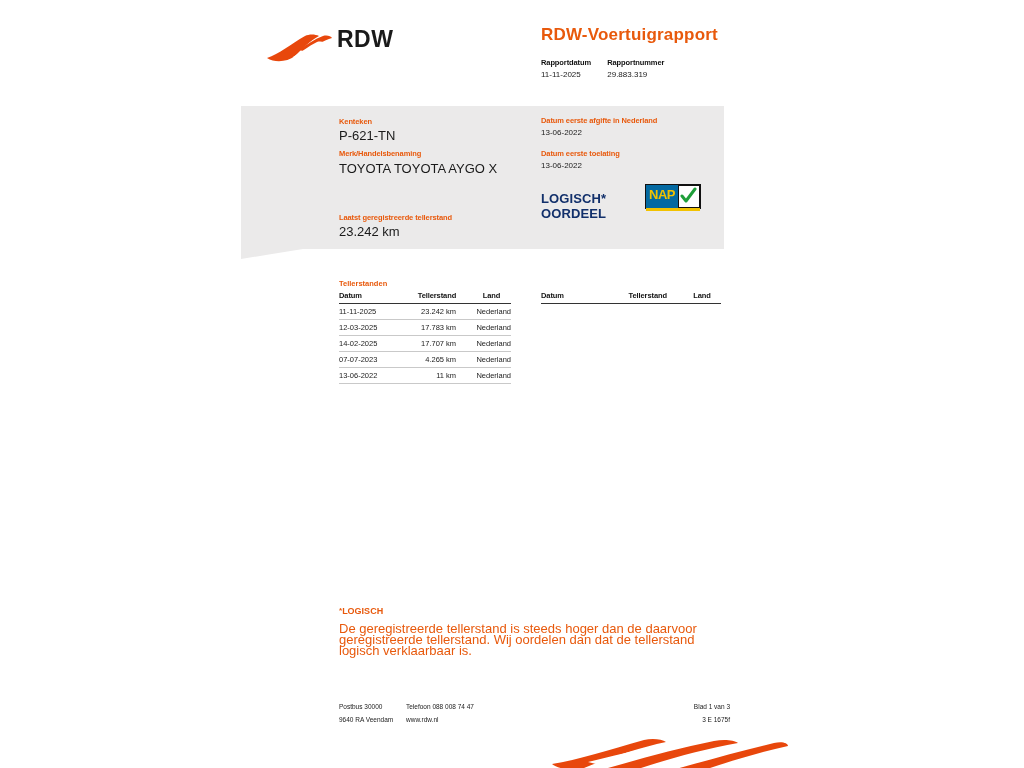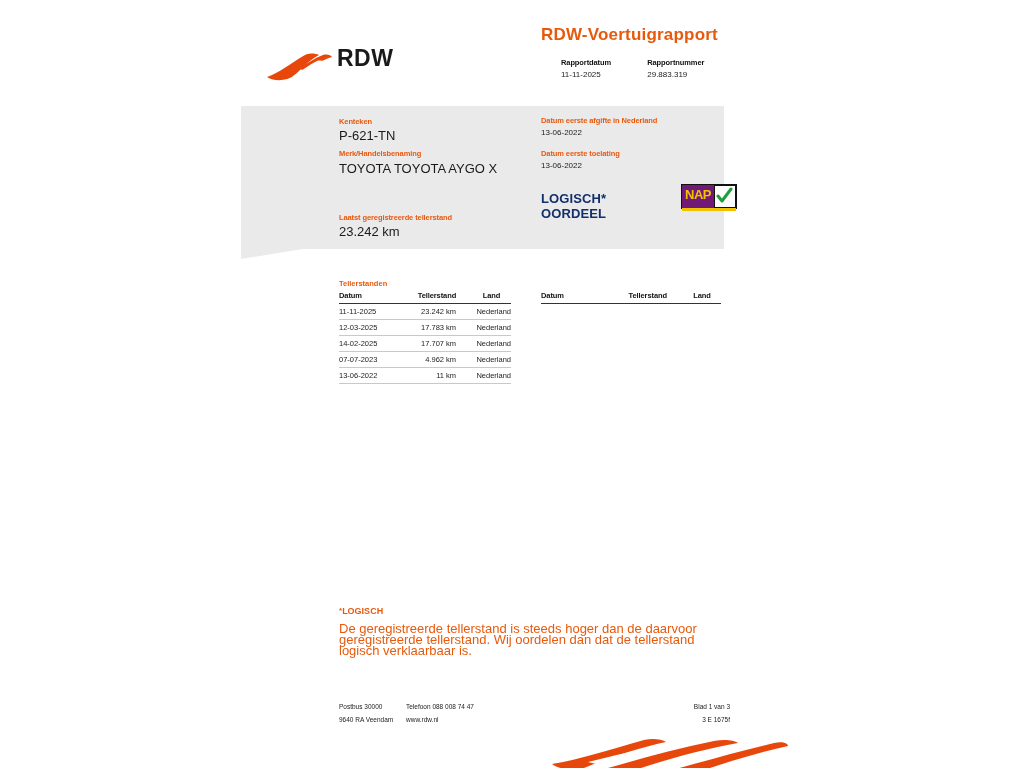--- a/index.html
+++ b/index.html
@@ -22,21 +22,20 @@
     height: 768px;
   }
 
   
   .logo-wrap {
     position: absolute;
     left: 265px;
     top: 26px;
     width: 140px;
     height: 44px;
-    margin-top: 19px;
   }
   .logo-mark {
     position: absolute;
     left: 0; top: 6px;
     width: 68px; height: 32px;
   }
   .logo-text {
     position: absolute;
     left: 72px;
     top: 0px;
@@ -57,21 +56,20 @@
   .meta {
     position: absolute;
     left: 541px;
     top: 58px;
     width: 300px;
     font-size: 8px;
   }
   .meta .col {
     display: inline-block;
     vertical-align: top;
-    margin-left: 20px;
   }
   .meta .col.c1 { width: 64px; }
   .meta .col.c2 { width: 120px; }
   .meta .lbl {
     font-weight: bold;
     font-size: 7.5px;
     color: #111;
     letter-spacing: -0.1px;
   }
   .meta .val {
@@ -139,23 +137,22 @@
     line-height: 15px;
     letter-spacing: 0.1px;
   }
 
   .nap-badge {
     position: absolute;
     left: 645px;
     top: 184px;
     width: 54px;
     height: 23px;
-    background: #701a75;
+    background: #0369a1;
     border: 1px solid #111;
-    margin-left: 36px;
   }
   .nap-badge .nap-text {
     position: absolute;
     left: 3px; top: 2px;
     font-size: 13px;
     font-weight: bold;
     color: #f2c200;
     letter-spacing: -0.5px;
     font-family: "Liberation Sans", sans-serif;
   }
@@ -363,21 +360,21 @@
         <td class="num">17.783 km</td>
         <td class="land">Nederland</td>
       </tr>
       <tr>
         <td>14-02-2025</td>
         <td class="num">17.707 km</td>
         <td class="land">Nederland</td>
       </tr>
       <tr>
         <td>07-07-2023</td>
-        <td class="num">4.962 km</td>
+        <td class="num">4.265 km</td>
         <td class="land">Nederland</td>
       </tr>
       <tr>
         <td>13-06-2022</td>
         <td class="num">11 km</td>
         <td class="land">Nederland</td>
       </tr>
     </tbody>
   </table>
 

